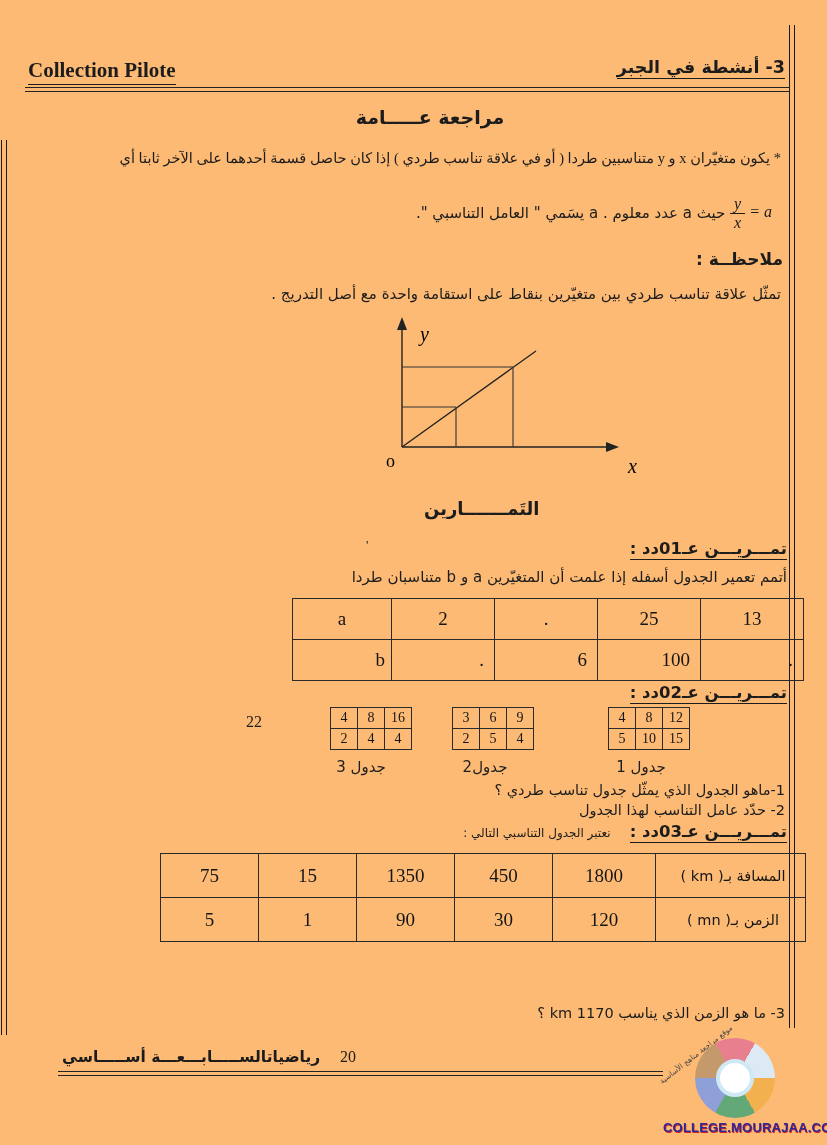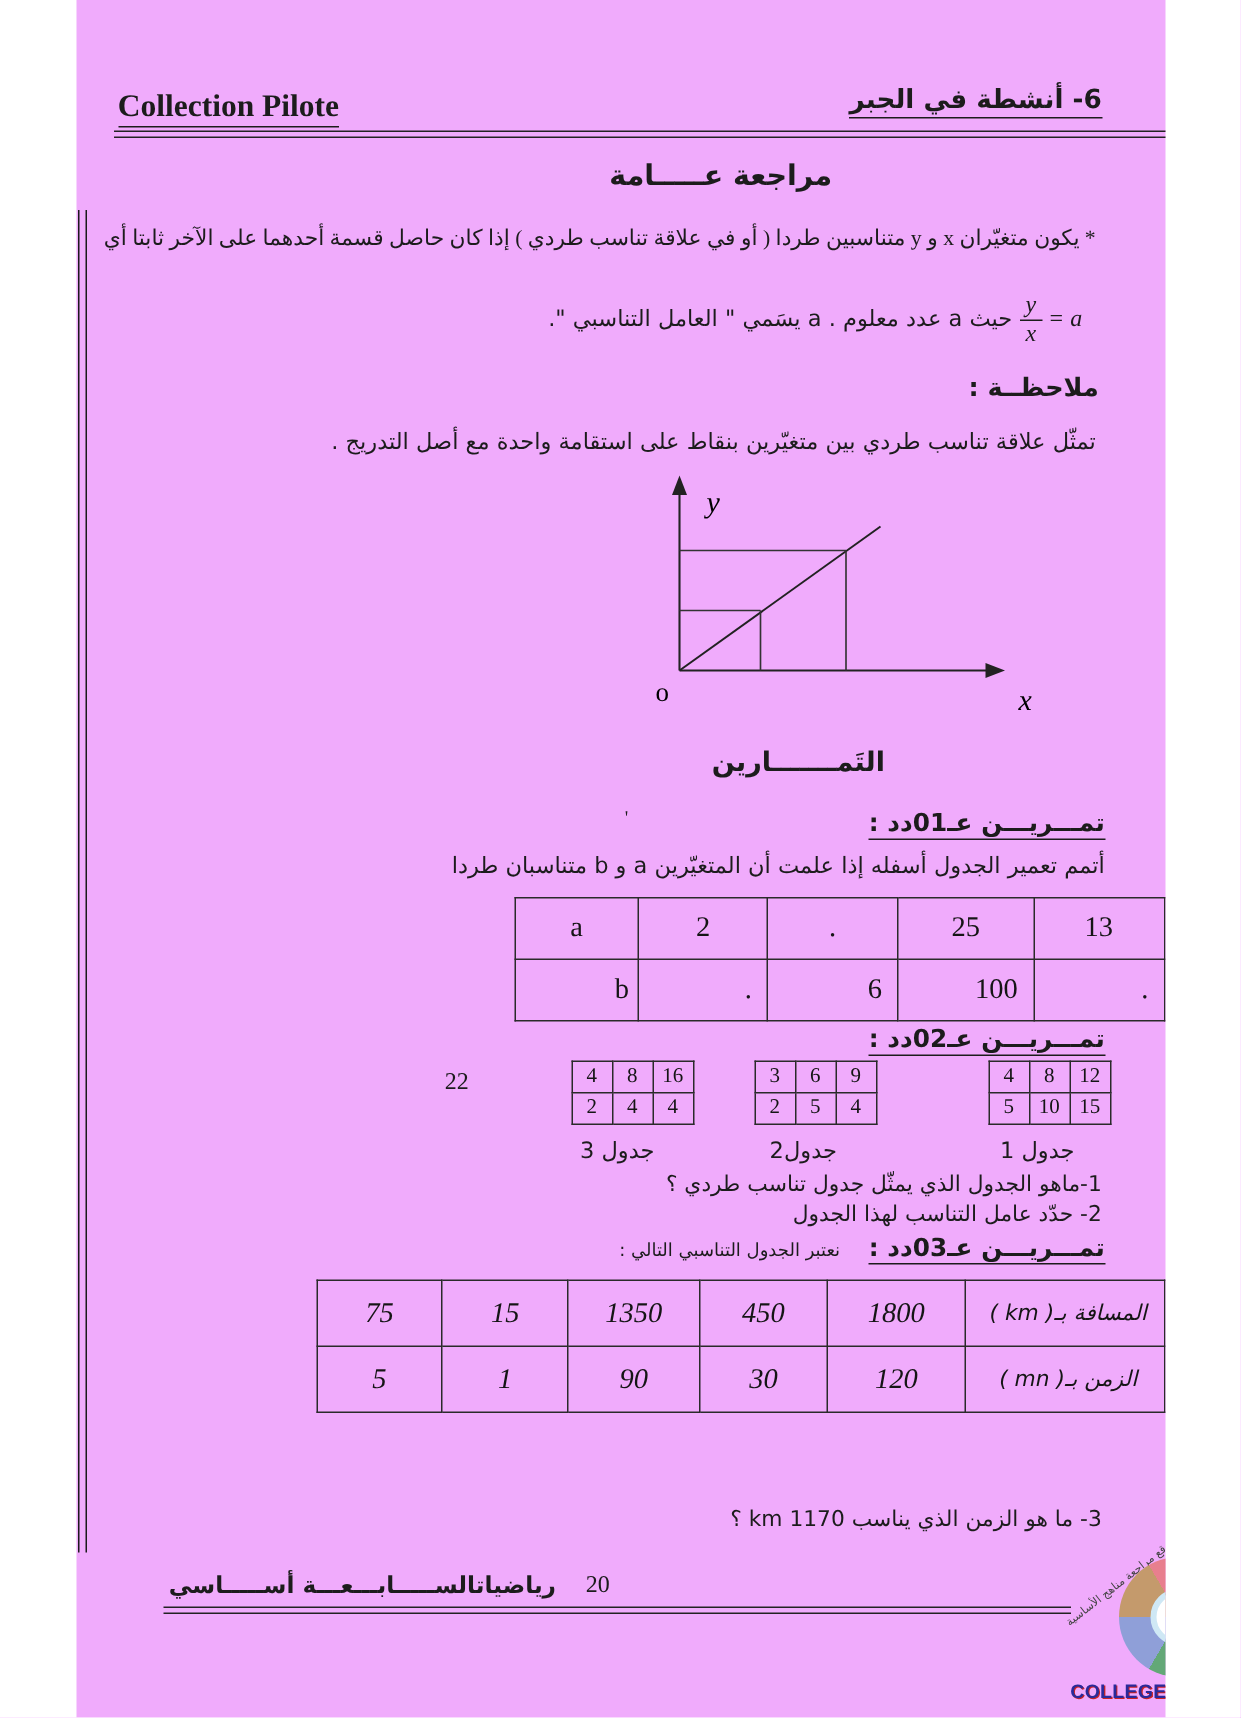--- a/index.html
+++ b/index.html
@@ -1,34 +1,34 @@
 <!DOCTYPE html>
 <html><head>
 <meta charset="utf-8">
 <style>
   html,body{margin:0;padding:0;background:#ffffff;}
   #page{
-    position:relative;width:726px;height:1145px;margin:0 auto;
-    background:#f0abfc;overflow:hidden;color:#1c1c1c;
+    position:relative;width:827px;height:1145px;margin:0 auto;
+    background:#fdba74;overflow:hidden;color:#1c1c1c;
     font-family:"Liberation Serif",serif;
   }
   .abs{position:absolute;}
   .ar{font-family:"DejaVu Sans",sans-serif;direction:rtl;unicode-bidi:embed;}
   .lat{font-family:"Liberation Serif",serif;}
   .b{font-weight:bold;}
   .u{border-bottom:1.7px solid #1c1c1c;padding-bottom:1px;}
   .dblrule{border-top:1.6px solid #222;border-bottom:1.6px solid #222;height:3px;}
   .vborder{border-left:1.6px solid #1a1a1a;border-right:1.6px solid #1a1a1a;width:4px;}
   table{border-collapse:collapse;background:transparent;}
   .grid td{border:1.6px solid #2a2a2a;font-family:"Liberation Serif",serif;color:#151515;}
   .t1 td{width:91px;height:38px;font-size:19px;text-align:center;}
   .t1 tr.rowb td{text-align:right;padding-right:10px;}
   .t1 tr.rowb td.clead{text-align:right;padding-right:6px;}
   .t2 td{width:24px;height:20px;font-size:14px;text-align:center;padding:0 1px;}
-  .t3 td{height:41px;font-size:19px;text-align:center;font-style:italic;}
+  .t3 td{height:41px;font-size:19px;text-align:center;}
   .t3 td.hd{font-family:"DejaVu Sans",sans-serif;font-size:14.5px;direction:rtl;padding-left:6px;}
   .q{font-size:14.5px;white-space:nowrap;}
   .frac{display:inline-block;direction:ltr;text-align:center;vertical-align:middle;
         font-family:"Liberation Serif",serif;font-style:italic;font-size:16px;line-height:1;}
   .frac .num{display:block;border-bottom:1.3px solid #1c1c1c;padding:0 4px 1px 4px;}
   .frac .den{display:block;padding-top:1px;}
   .tbl-label{font-size:15px;text-align:center;}
   #logo-wheel{width:80px;height:80px;border-radius:50%;
     background:conic-gradient(from -30deg,#e87f8e 0 60deg,#dceaf5 60deg 120deg,#f2b04e 120deg 180deg,#63a877 180deg 240deg,#8f9fd8 240deg 300deg,#c49a6c 300deg 360deg);
     position:relative;}
@@ -42,21 +42,21 @@
 </style>
 </head>
 <body>
 
 <div id="page">
 
   <div class="abs vborder" style="left:789px;top:25px;height:1003px;"></div>
   <div class="abs vborder" style="left:1px;top:140px;height:895px;"></div>
 
   <div class="abs lat b u" style="left:28px;top:58px;font-size:21px;">Collection Pilote</div>
-  <div class="abs ar b u" style="right:42px;top:57px;font-size:17.5px;">6- أنشطة في الجبر</div>
+  <div class="abs ar b u" style="right:42px;top:57px;font-size:17.5px;">3- أنشطة في الجبر</div>
   <div class="abs dblrule" style="left:25px;top:87px;width:765px;"></div>
 
   <div class="abs ar b" style="left:430px;top:106px;transform:translateX(-50%);font-size:19px;">مراجعة عـــــامة</div>
 
   <div class="abs ar q" style="right:46px;top:150px;font-size:14.5px;font-family:Liberation Serif, serif;">* يكون متغيّران x و y متناسبين طردا ( أو في علاقة تناسب طردي ) إذا كان حاصل قسمة أحدهما على الآخر ثابتا أي</div>
 
   <div class="abs ar" style="right:55px;top:196px;font-size:15px;">
     <span class="frac"><span style="display:inline-block;vertical-align:middle;"><span class="num">y</span><span class="den">x</span></span>
       <span>= a</span></span>
     <span>حيث a عدد معلوم . a يسَمي " العامل التناسبي ".</span>

